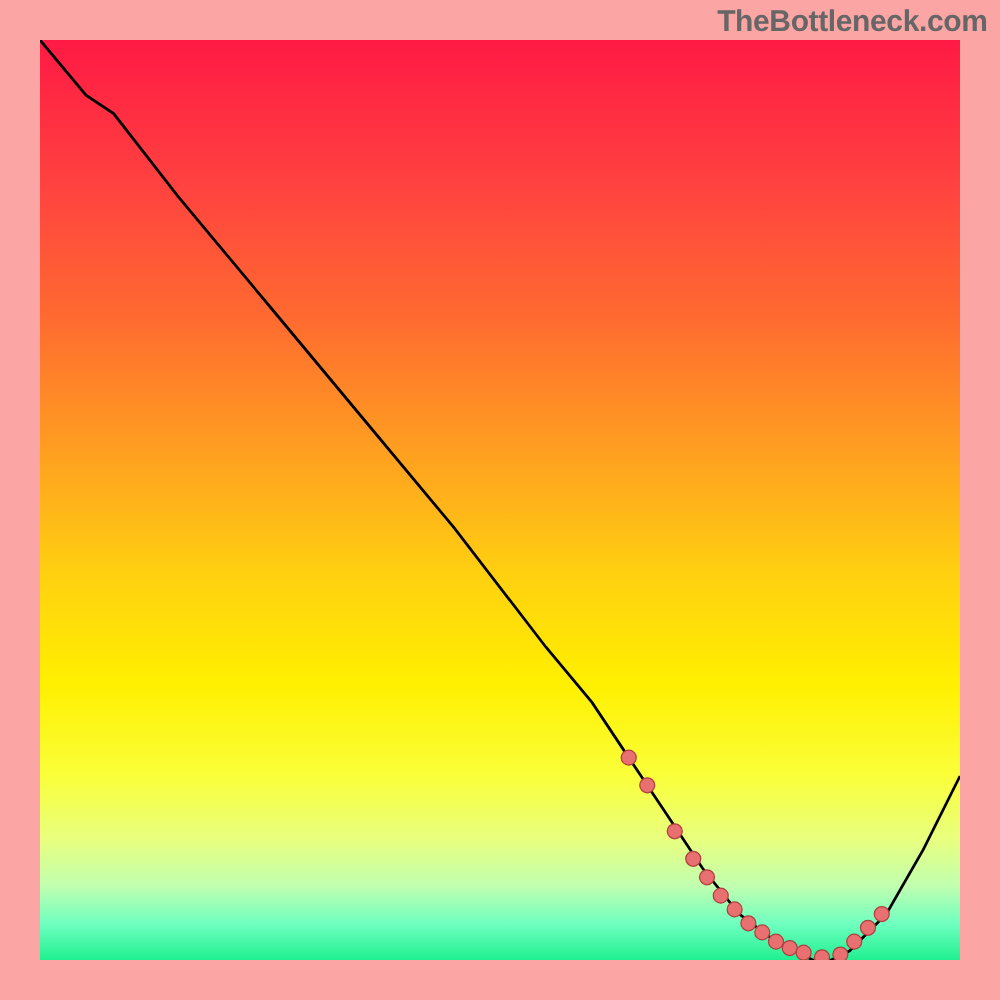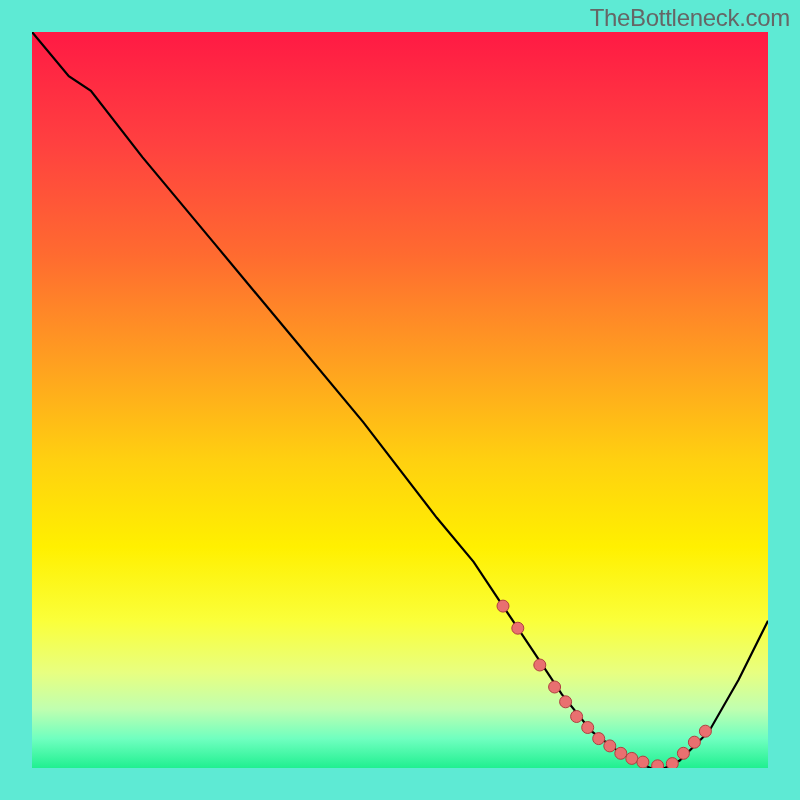--- a/index.html
+++ b/index.html
@@ -1,21 +1,22 @@
 <!DOCTYPE html>
 <html><head>
 <meta charset="utf-8">
 <style>
   * { margin: 0; padding: 0; box-sizing: border-box; }
   html, body { width: 800px; height: 800px; overflow: hidden; background: #000; }
   .stage {
     position: relative;
     width: 800px;
     height: 800px;
-    background: #5eead4;
+    background: #fca5a5;
+    font-weight: bold;
   }
   .watermark {
     position: absolute;
     top: 4px;
     right: 10px;
     font-family: Arial, Helvetica, sans-serif;
     font-size: 24px;
     color: #666;
     letter-spacing: -0.3px;
   }

